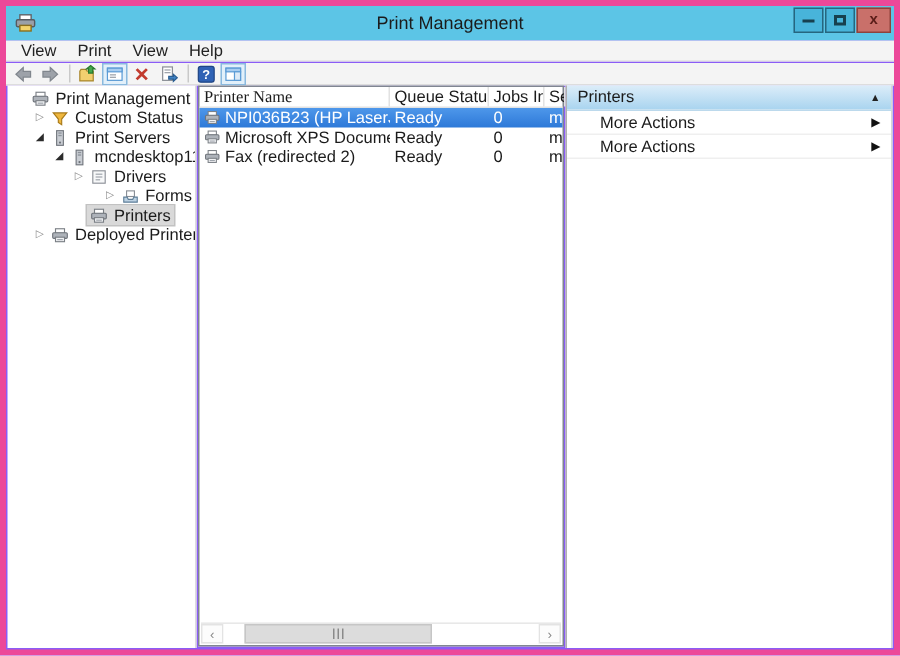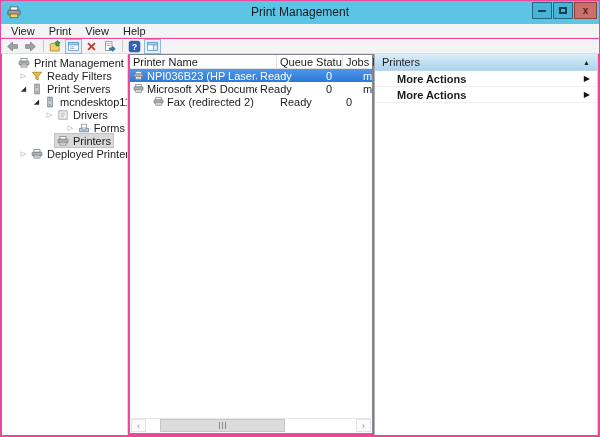--- a/index.html
+++ b/index.html
@@ -1,21 +1,21 @@
 <!DOCTYPE html>
 <html style="--titlebar: #5cc5e6; --close-button: #c9706a; --selection-blue: #2d79d8; --selection-blue-light: #4e97ea; --section-header-top: #dcedf9; --section-header-bottom: #a9d4ef; --tree-selected: #d9d9d9;"><head>
 <meta charset="utf-8">
 <style>
   * { margin:0; padding:0; box-sizing:border-box; }
   html,body { background:#fff; }
   body { font-family:"Liberation Sans", sans-serif; }
 
   .window {
     position:relative; width:600px; height:437px;
-    background:#ec4899; border:1px solid #ec4899; overflow:hidden;
+    background:#8b5cf6; border:4px solid #ec4899; overflow:hidden;
   }
 
   
   .titlebar { position:absolute; top:0; left:0; right:0; height:23px; background:var(--titlebar,#5cc5e6); }
   .app-icon { position:absolute; left:5px; top:4px; width:16px; height:15px; }
   .app-icon svg { width:16px; height:15px; }
   .title { position:absolute; left:100px; right:100px; top:4px; text-align:center; font-size:12px; color:#1b1b1b; white-space:nowrap; }
   .win-buttons { position:absolute; top:1px; right:2px; display:flex; }
   .winbtn { width:20px; height:17px; margin-left:1px; border:1px solid #26667f; background:#48b4da; display:flex; align-items:center; justify-content:center; }
   .winbtn.close { width:23px; background:var(--close-button,#c9706a); border-color:#8e423c; color:#5a1d18; font-size:10px; font-weight:bold; line-height:1; }
@@ -61,21 +61,21 @@
   .sb-thumb { position:absolute; left:14px; width:125px; top:0; bottom:0; background:#dcdcdc; border:1px solid #c6c6c6; display:flex; align-items:center; justify-content:center; gap:2px; }
   .sb-thumb i { width:1px; height:7px; background:#8a8a8a; }
 
   
   .actions-pane { position:absolute; top:53px; left:373px; right:1px; bottom:1px; background:#fff; border-left:1px solid #b0b0b0; border-right:1px solid #d6d6d6; font-size:11px; color:#1b1b1b; }
   .actions-title { height:15px; line-height:15px; padding-left:6px; font-weight:bold; background:#fcfcfc; border-bottom:1px solid #5f5f5f; }
   .section-header { height:17px; display:flex; align-items:center; padding:0 7px; background:linear-gradient(var(--section-header-top,#dcedf9), var(--section-header-bottom,#a9d4ef)); border-bottom:1px solid #bcd9ec; }
   .hdr-label { flex:1; white-space:nowrap; overflow:hidden; }
   .collapse-arrow { font-size:7px; color:#222; flex:none; }
   .action-item { height:16px; display:flex; align-items:center; padding:0 7px 0 22px; border-bottom:1px solid #efefef; }
-  .action-item .lbl { flex:1; white-space:nowrap; overflow:hidden;font-weight:bold; }
+  .action-item .lbl { flex:1; white-space:nowrap; overflow:hidden; }
   .submenu-arrow { font-size:8px; color:#111; flex:none; }
 </style>
 </head>
 <body>
 
 <div class="window">
 
   <div class="titlebar">
     <span class="app-icon"><svg viewBox="0 0 16 16">
           <rect x="4" y="2" width="8" height="4" fill="#fff" stroke="#5e6368"></rect>
@@ -168,21 +168,21 @@
             </svg></span>
       <span class="tlabel">Print Management</span>
     </span>
   </div>
       <div class="tree-item" style="padding-left: 16px;">
     <span class="expander collapsed">▷</span>
     <span class="row-box">
       <span class="ticon"><svg viewBox="0 0 16 16">
               <polygon points="2,3 14,3 9.5,8.5 9.5,13.5 6.5,11.5 6.5,8.5" fill="#efb73e" stroke="#a87a18"></polygon>
             </svg></span>
-      <span class="tlabel">Ready Filters</span>
+      <span class="tlabel">Custom Status</span>
     </span>
   </div>
       <div class="tree-item" style="padding-left: 16px;">
     <span class="expander expanded">◢</span>
     <span class="row-box">
       <span class="ticon"><svg viewBox="0 0 16 16">
               <rect x="5" y="1.5" width="6" height="13" fill="#c9cdd3" stroke="#70757c"></rect>
               <rect x="6.5" y="3" width="3" height="1.2" fill="#8d939b"></rect>
               <rect x="6.5" y="5.2" width="3" height="1.2" fill="#8d939b"></rect>
               <circle cx="8" cy="12" r="1" fill="#6e737a"></circle>
@@ -245,21 +245,21 @@
               <rect x="4" y="9.5" width="8" height="4" fill="#f2f3f5" stroke="#7a7f85"></rect>
               <rect x="5.5" y="11.2" width="5" height="1" fill="#9aa0a8"></rect>
             </svg></span>
       <span class="tlabel">Deployed Printers</span>
     </span>
   </div>
     </div>
 
   <div class="list-pane">
     <div class="list-header" id="listHeader">
-        <span class="hcell" style="width: 147px;">Printer Name</span>
+        <span class="hcell" style="width: 127px; font-family: Liberation Serif, serif;">Printer Name</span>
         <span class="hcell" style="width: 66px;">Queue Status</span>
         <span class="hcell" style="width: 37px;">Jobs In ...</span>
         <span class="hcell" style="width: 14px;">Se</span>
       </div>
     <div id="listRows">
         <div class="list-row selected">
     <span class="cell c0" style="width: 127px;">
             <span class="row-icon"><svg viewBox="0 0 16 16">
                 <rect x="4" y="2" width="8" height="4" fill="#fff" stroke="#7a7f85"></rect>
                 <rect x="1.5" y="5.5" width="13" height="5" rx="1" fill="#aeb3ba" stroke="#6e737a"></rect>
@@ -280,21 +280,21 @@
                 <rect x="4" y="9.5" width="8" height="4" fill="#f2f3f5" stroke="#7a7f85"></rect>
                 <rect x="5.5" y="11.2" width="5" height="1" fill="#9aa0a8"></rect>
               </svg></span>
             <span class="nm">Microsoft XPS Document Writer</span>
           </span>
     <span class="cell c1" style="width: 66px;">Ready</span>
     <span class="cell c2" style="width: 37px;">0</span>
     <span class="cell c3" style="width: 14px;">m</span>
   </div>
         <div class="list-row">
-    <span class="cell c0" style="width: 127px; margin-left: 20px;">
+    <span class="cell c0" style="width: 127px;">
             <span class="row-icon"><svg viewBox="0 0 16 16">
                 <rect x="4" y="2" width="8" height="4" fill="#fff" stroke="#7a7f85"></rect>
                 <rect x="1.5" y="5.5" width="13" height="5" rx="1" fill="#aeb3ba" stroke="#6e737a"></rect>
                 <rect x="4" y="9.5" width="8" height="4" fill="#f2f3f5" stroke="#7a7f85"></rect>
                 <rect x="5.5" y="11.2" width="5" height="1" fill="#9aa0a8"></rect>
               </svg></span>
             <span class="nm">Fax (redirected 2)</span>
           </span>
     <span class="cell c1" style="width: 66px;">Ready</span>
     <span class="cell c2" style="width: 37px;">0</span>

